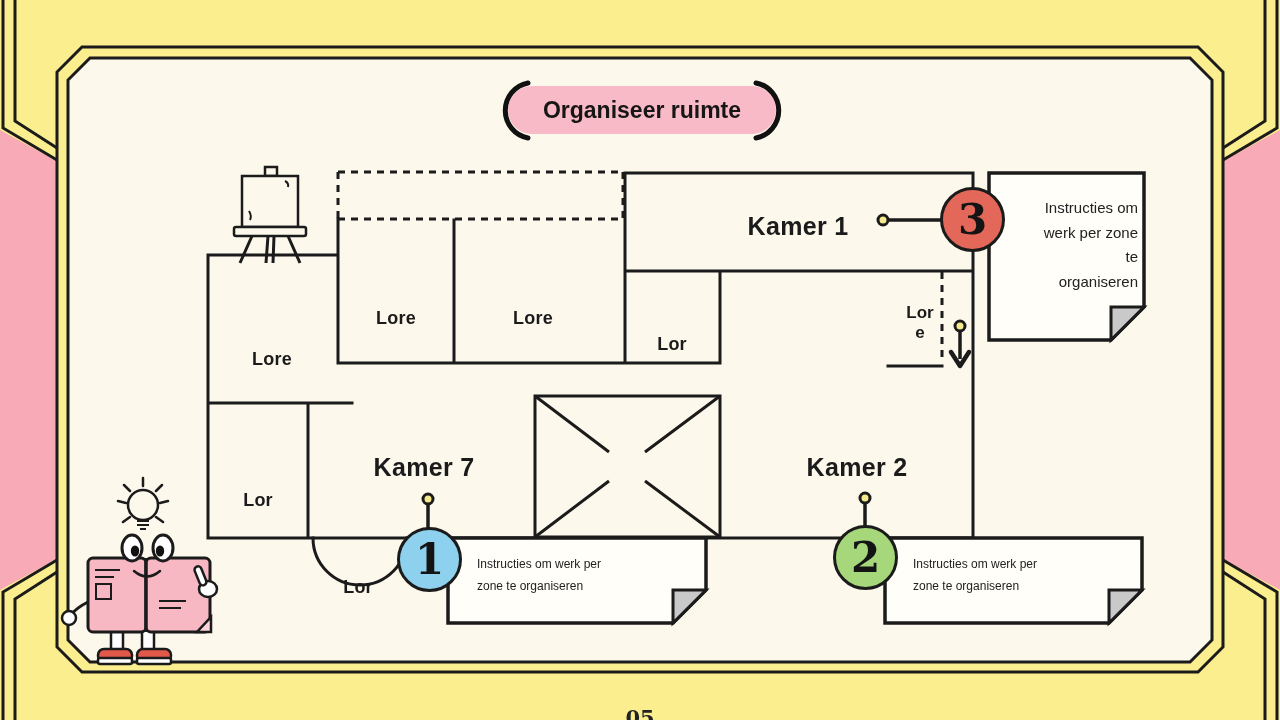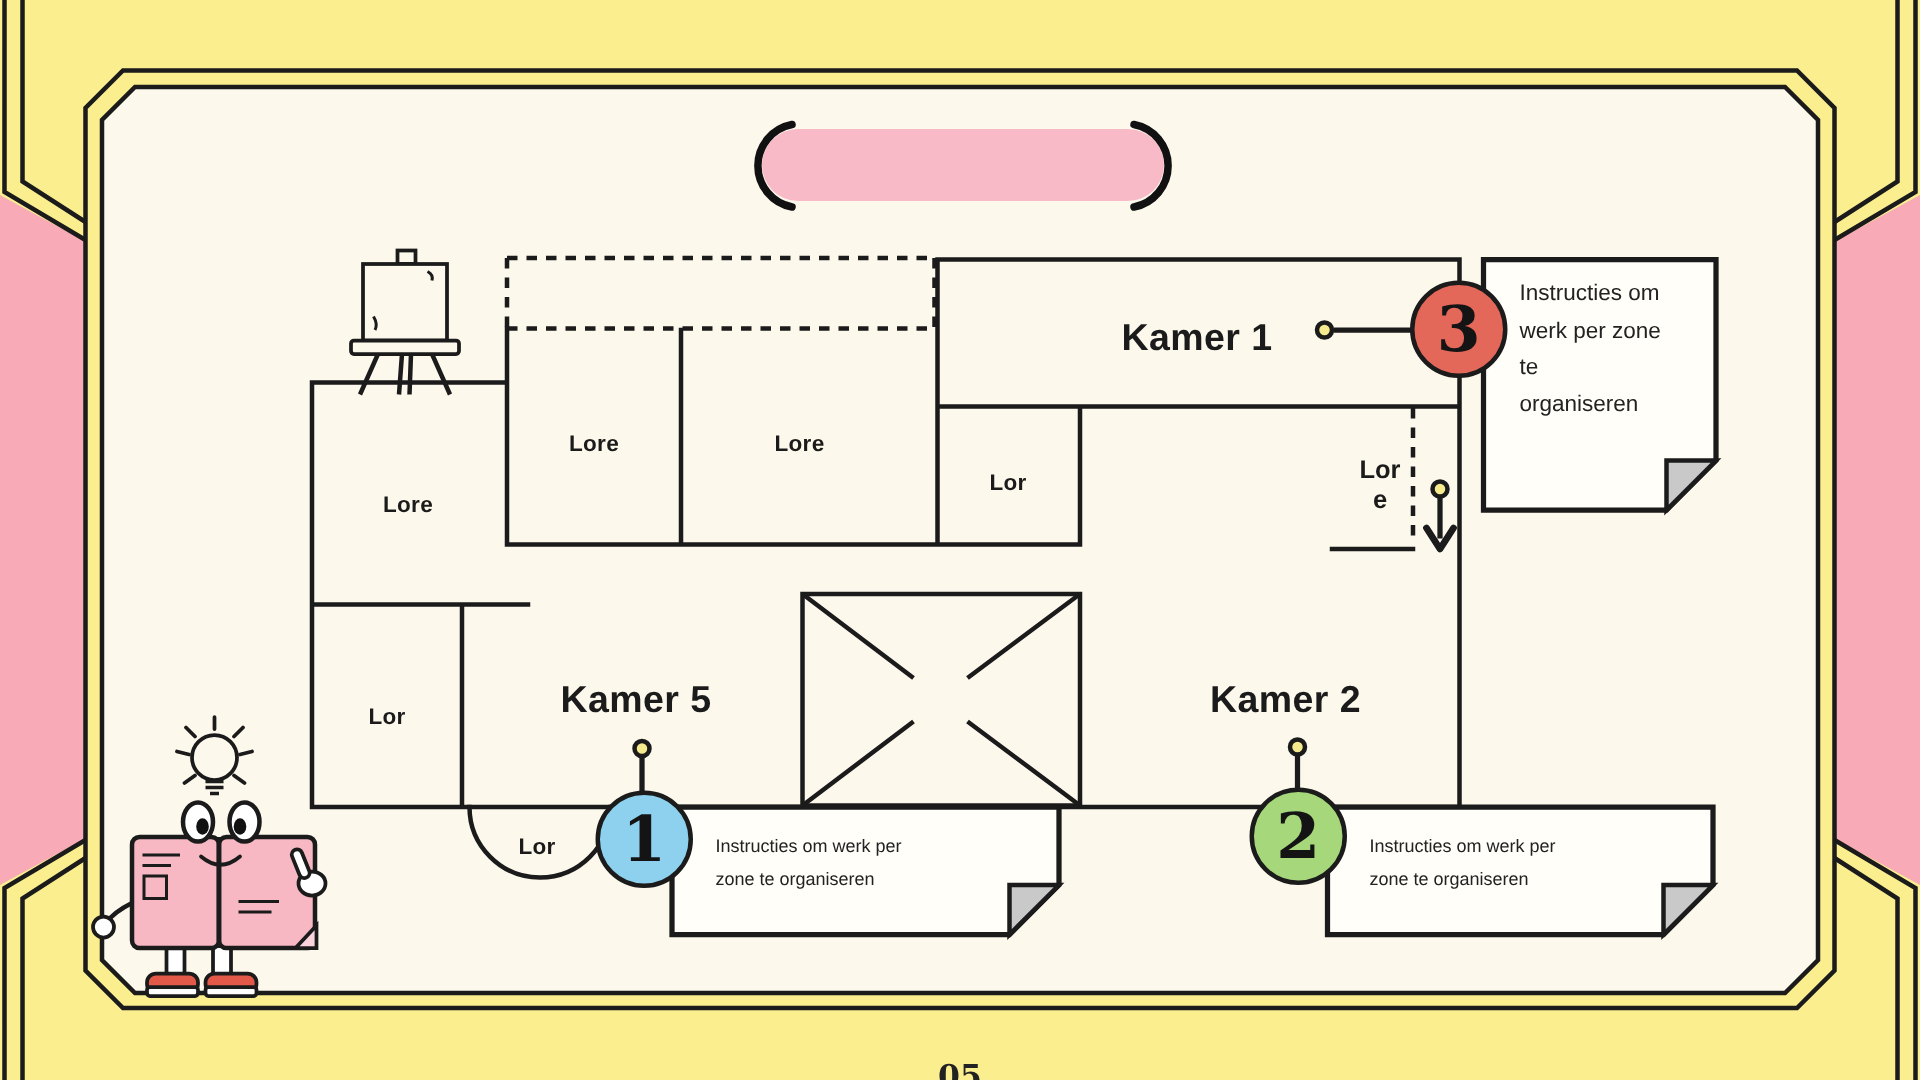--- a/index.html
+++ b/index.html
@@ -2,21 +2,21 @@
 <html><head>
 <meta charset="utf-8">
 <style>
   html,body{margin:0;padding:0;background:#fbee8e;}
   #stage{
     position:relative;width:1280px;height:720px;overflow:hidden;
     font-family:"Liberation Sans",sans-serif;color:#1b1b1b;
   }
   #linework{position:absolute;left:0;top:0;}
   .lbl{position:absolute;transform:translate(-50%,-50%);white-space:pre-line;text-align:center;}
-  .room{font-size:15px;font-weight:bold;letter-spacing:.2px;}
+  .room{font-size:18px;font-weight:bold;letter-spacing:.2px;margin-top:22px;}
   .room-small{font-size:17px;font-weight:bold;line-height:1.15;}
   .kamer{font-size:25px;font-weight:bold;letter-spacing:.3px;}
   .title-pill{
     position:absolute;left:508px;top:86px;width:268px;height:48px;
     display:flex;align-items:center;justify-content:center;
   }
   .title-text{font-size:23px;font-weight:bold;color:#161616;}
   .marker-circle{
     position:absolute;width:65px;height:65px;border-radius:50%;
     border:3.5px solid #1b1b1b;box-sizing:border-box;
@@ -142,48 +142,51 @@
         <ellipse cx="160" cy="551" rx="4.2" ry="5.5" fill="#111"></ellipse>
         <path d="M134,571 Q147,582 160,571" stroke="#1b1b1b" stroke-width="2.5" fill="none" stroke-linecap="round"></path>
       </g>
       <g>
         <ellipse cx="208" cy="589" rx="9" ry="8" fill="#fff" stroke="#1b1b1b" stroke-width="2.5"></ellipse>
         <rect x="197" y="566" width="7" height="20" rx="3.5" fill="#fff" stroke="#1b1b1b" stroke-width="2.5" transform="rotate(-22 200 576)"></rect>
       </g>
     </g>
   </svg>
 
+  <div class="title-pill">
+    <span class="title-text">Organiseer ruimte</span>
+  </div>
 
   <div class="lbl room" style="left:272px;top:337px;">Lore</div>
   <div class="lbl room" style="left:396px;top:296px;">Lore</div>
   <div class="lbl room" style="left:533px;top:296px;">Lore</div>
   <div class="lbl room" style="left:258px;top:478px;">Lor</div>
   <div class="lbl room" style="left:672px;top:322px;">Lor</div>
   <div class="lbl room-small" style="left:920px;top:323px;">Lor
 e</div>
   <div class="lbl room" style="left:358px;top:565px;">Lor</div>
 
-  <div class="lbl kamer" style="left:424px;top:467px;">Kamer 5</div>
+  <div class="lbl kamer" style="left:424px;top:467px;">Kamer 7</div>
   <div class="lbl kamer" style="left:857px;top:467px;">Kamer 2</div>
   <div class="lbl kamer" style="left:798px;top:226px;">Kamer 1</div>
 
   <div class="marker-circle" style="left: 397px; top: 527px; background: rgb(142, 209, 238);">
     <span>1</span>
   </div>
   <div class="marker-circle" style="left: 833px; top: 525px; background: rgb(166, 216, 123);">
     <span>2</span>
   </div>
   <div class="marker-circle" style="left: 940px; top: 187px; background: rgb(228, 104, 90);">
     <span>3</span>
   </div>
 
   <div class="note-text" style="left:477px;top:553px;width:190px;">Instructies om werk per
 zone te organiseren</div>
   <div class="note-text" style="left:913px;top:553px;width:190px;">Instructies om werk per
 zone te organiseren</div>
-  <div class="note-text small" style="left:1013px;top:184px;width:125px;">Instructies om
+  <div class="note-text small" style="left:1013px;top:196px;width:125px;text-align:right;">Instructies om
 werk per zone
 te
 organiseren</div>
 
   <div class="page-number">05</div>
 
 </div>
 
 </body></html>

